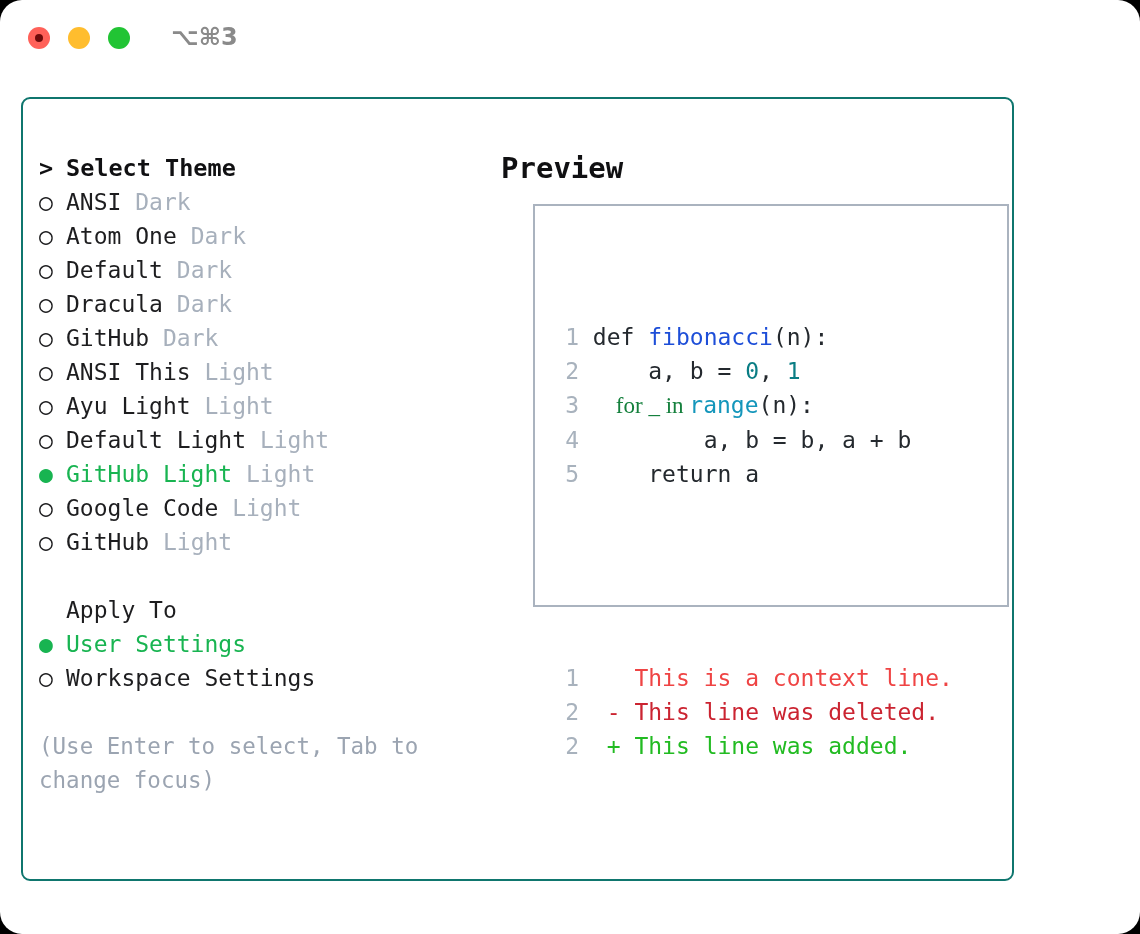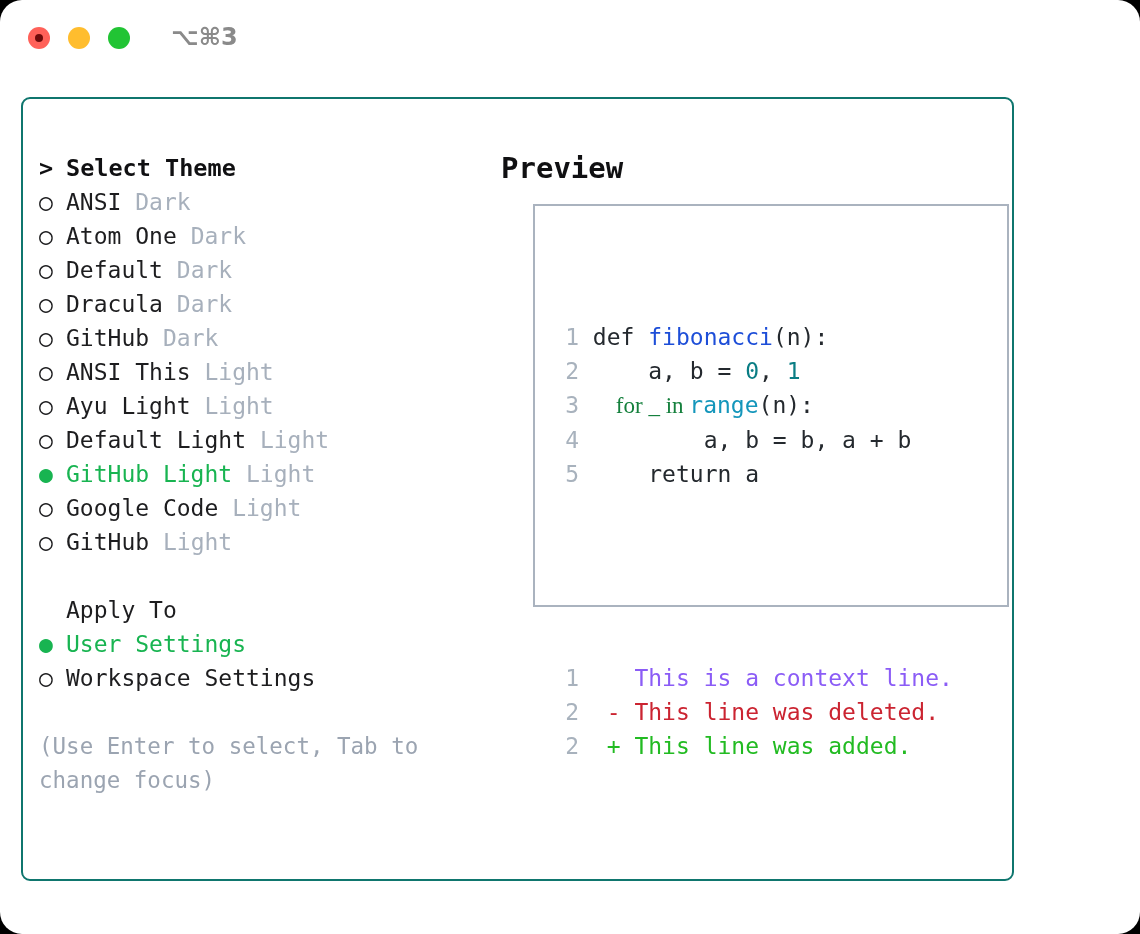--- a/index.html
+++ b/index.html
@@ -162,21 +162,21 @@
     display: inline-block;
     width: 28px;
     text-align: right;
   }
   .tok-def   { color: #24292e; }
   .tok-fn    { color: #1d4ed8; }
   .tok-num   { color: #0a7d84; }
   .tok-kw    { color: #15803d; font-family: Liberation Serif, serif; }
   .tok-call  { color: #1496bb; }
   .tok-plain { color: #24292e; }
-  .diff-ctx  { color: #8b5cf6; }
+  .diff-ctx  { color: #ef4444; }
   .diff-del  { color: #cb2431; }
   .diff-add  { color: #22bb22; }
   .diff-blank { height: 34px; }
 </style>
 </head>
 <body>
 
 <div class="window">
 
   <div class="titlebar">

